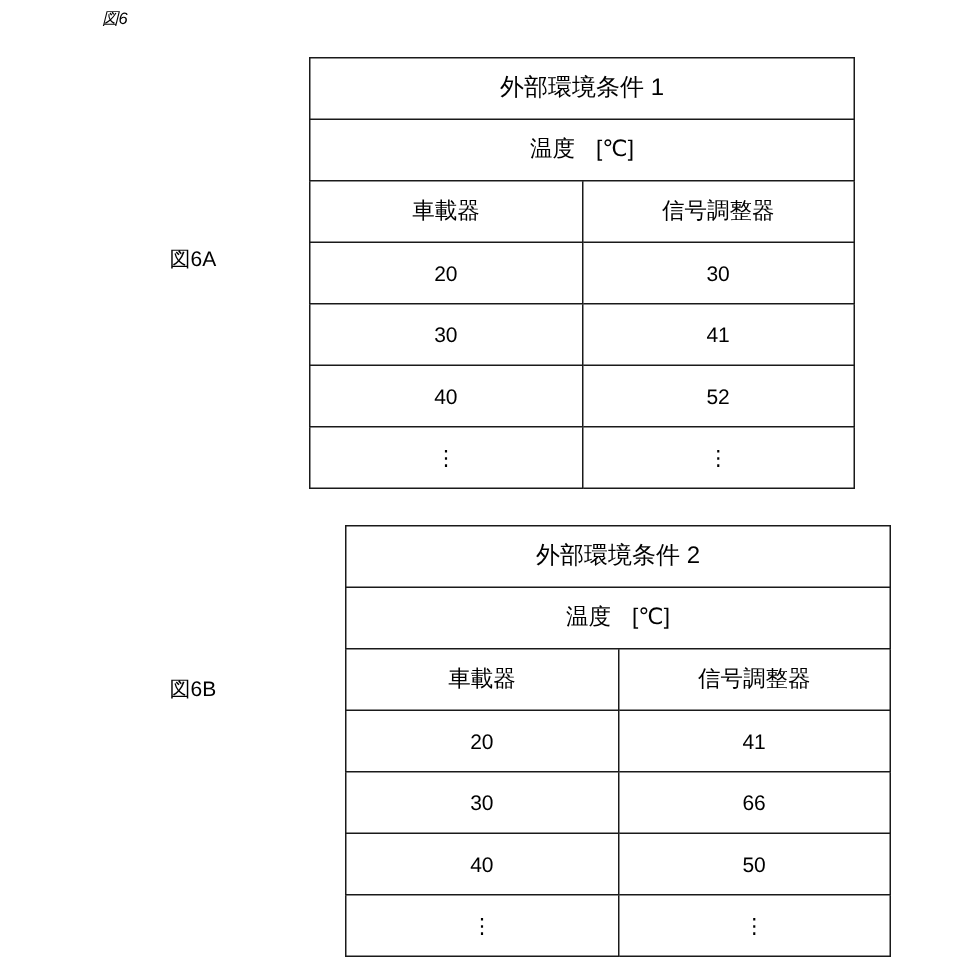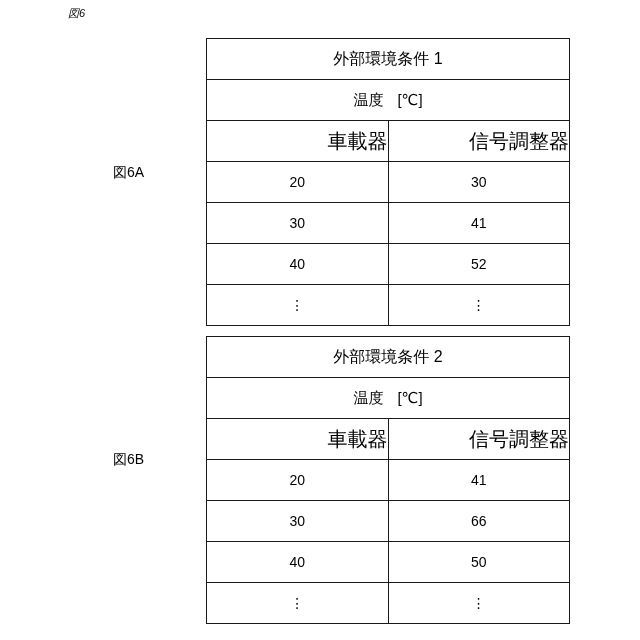--- a/index.html
+++ b/index.html
@@ -44,21 +44,21 @@
   
   .fig-table {
     position: absolute;
     left: 206px;
     width: 364px;
     border-collapse: collapse;
     table-layout: fixed;
     background: #ffffff;
   }
   #table-a { top: 38px; }
-  #table-b { top: 336px; }
+  #table-b { top: 350px; margin-left: 24px; }
 
   .fig-table td {
     border: 1.6px solid #1a1a1a;
     text-align: center;
     vertical-align: middle;
     padding: 0;
     font-size: 15px;
     height: 40px;
     line-height: 40px;
     color: #000000;
@@ -66,22 +66,21 @@
 
   .fig-table td.title-cell {
     font-size: 16px;
   }
 
   .fig-table td.unit-cell {
     font-size: 15px;
   }
 
   .fig-table td.col-head {
-    font-size: 20px;
-    text-align: right;
+    font-size: 15px;
   }
 
   .fig-table td.value-cell {
     font-size: 14px;
   }
 
   .fig-table td.ellipsis-cell {
     font-size: 14px;
     letter-spacing: 0;
   }

